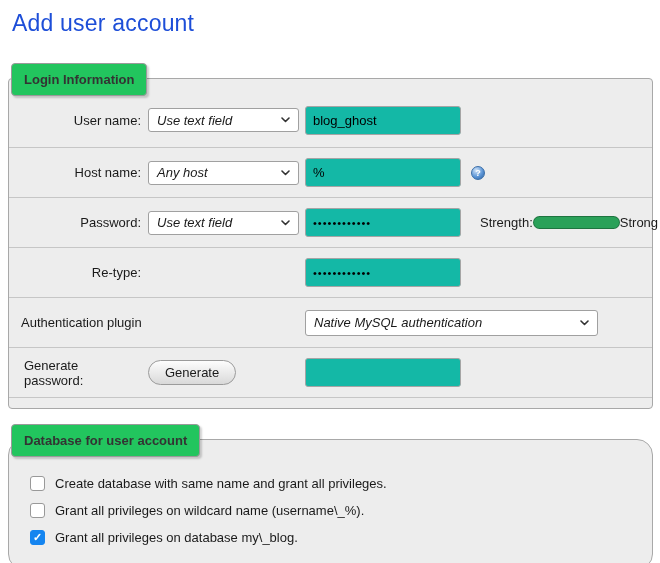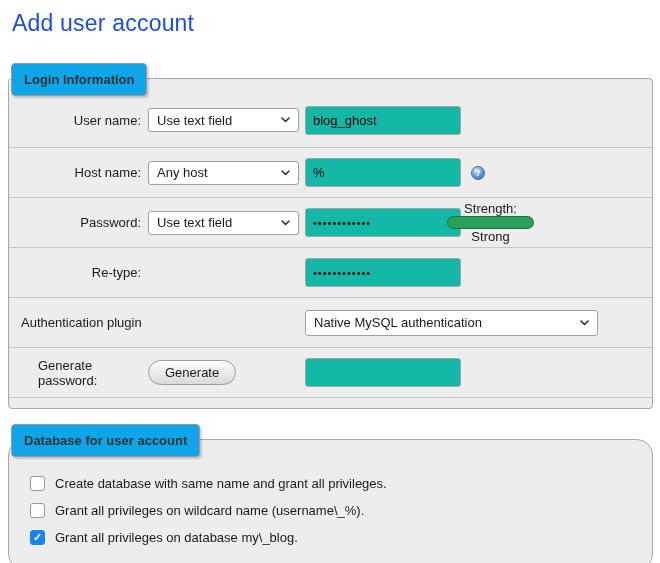--- a/index.html
+++ b/index.html
@@ -25,21 +25,21 @@
     width: 645px;
     background: #ededed;
     border: 1px solid #a8a8a8;
     border-radius: 4px;
   }
   .panel-login { margin-top: 41px; }
   .panel-db { margin-top: 30px; height: 131px; border-radius: 16px; }
   .legend {
     position: absolute;
     top: -16px; left: 2px;
-    background: #0ea5e9;
+    background: #22c55e;
     border: 1px solid #9a9a9a;
     border-radius: 4px;
     padding: 8px 12px;
     font-size: 13px;
     font-weight: bold;
     color: #333333;
     box-shadow: 2px 2px 2px rgba(0,0,0,0.18);
     white-space: nowrap;
     z-index: 2;
   }
@@ -54,21 +54,21 @@
   .frow.first { height: 55px; }
   .rows-pad { height: 10px; }
   .lbl {
     width: 132px;
     text-align: right;
     font-size: 13px;
     flex: 0 0 132px;
   }
   .lbl-left {
     text-align: left;
-    padding-left: 29px;
+    padding-left: 15px;
   }
   .lbl-wide {
     flex: 0 0 auto;
     width: auto;
     text-align: left;
     padding-left: 12px;
     font-size: 13px;
   }
   .selectbox {
     margin-left: 7px;
@@ -76,20 +76,21 @@
     height: 24px;
     background: #ffffff;
     border: 1px solid #a0a0a0;
     border-radius: 3px;
     display: flex;
     align-items: center;
     justify-content: space-between;
     padding: 0 8px;
     font-size: 13px;
     cursor: default;
+    font-style: italic;
   }
   .chev { flex: 0 0 auto; margin-left: 6px; }
   .txt {
     height: 29px;
     width: 156px;
     border: 1px solid #a5a5a5;
     border-radius: 3px;
     font-family: "Liberation Sans", sans-serif;
     font-size: 13px;
     padding: 0 7px;
@@ -115,25 +116,24 @@
     font-size: 9px;
     font-weight: bold;
     display: flex;
     align-items: center;
     justify-content: center;
     cursor: pointer;
     border: 1px solid #3a6ea8;
   }
   .strength {
     position: absolute;
-    left: 438px;
-    display: flex;
-    align-items: center;
-    font-size: 13px;
-    flex-direction: column;
+    left: 471px;
+    display: flex;
+    align-items: center;
+    font-size: 13px;
   }
   .s-bar {
     width: 87px;
     height: 13px;
     border-radius: 7px;
     background: var(--strength-green, #2aa159);
     border: 1px solid rgba(0,0,0,0.28);
   }
   .gen-btn {
     margin-left: 7px;

